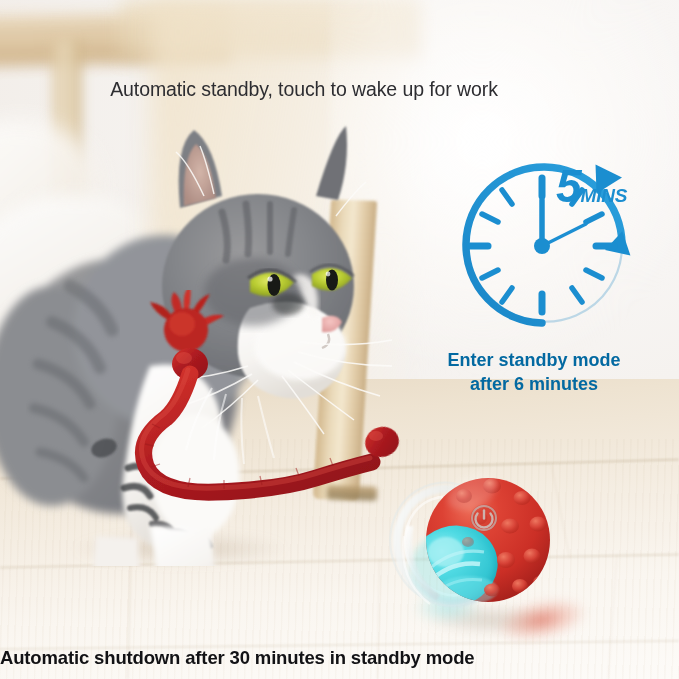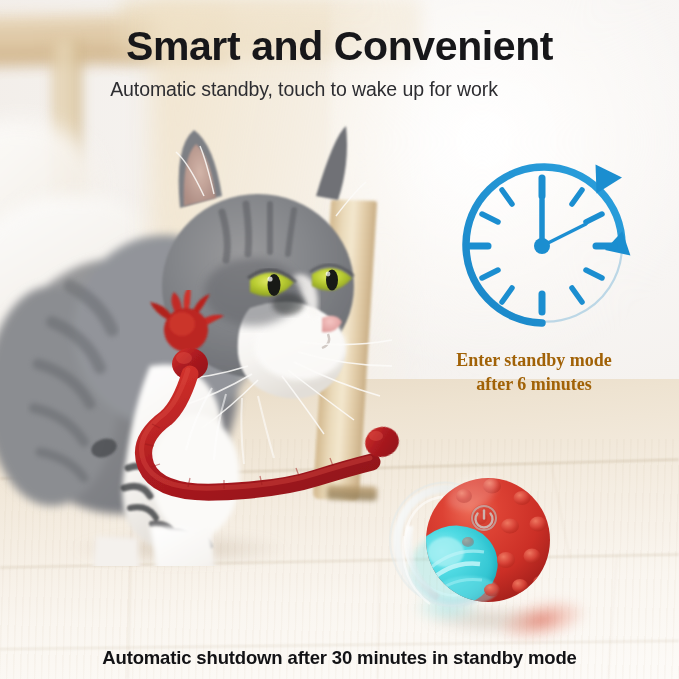--- a/index.html
+++ b/index.html
@@ -179,27 +179,26 @@
     text-align: center;
     font-size: 19.5px;
     color: #2d2d31;
     letter-spacing: -.1px;
   }
   .clock-caption {
     position: absolute; left: 400px; top: 348px; width: 268px;
     text-align: center;
     font-size: 18px;
     font-weight: bold;
-    color: #a16207;
+    color: #0369a1;
     line-height: 1.34;
-    font-family: Liberation Serif, serif;
   }
   .bottom-caption {
     position: absolute; left: 0; top: 647px; width: 679px;
-    text-align: center;
+    text-align: left;
     font-size: 18.5px;
     font-weight: bold;
     color: #121215;
     letter-spacing: -.15px;
   }
 
   
   .clock-wrap {
     position: absolute; left: 446px; top: 142px;
     width: 212px; height: 190px;
@@ -584,22 +583,24 @@
       <line x1="156" y1="136" x2="140" y2="128" stroke-width="5.5"></line>
       <line x1="56" y1="160" x2="66" y2="146" stroke-width="5.5"></line>
       <line x1="136" y1="160" x2="126" y2="146" stroke-width="5.5"></line>
     </g>
 
     <line x1="96" y1="104" x2="96" y2="58" stroke="#1b8ed0" stroke-width="5.5" stroke-linecap="round"></line>
     <line x1="96" y1="104" x2="140" y2="82" stroke="#1d8fd2" stroke-width="3.4" stroke-linecap="round"></line>
     <circle cx="96" cy="104" r="8" fill="#1b8ed0"></circle>
   </svg>
 
-
-  <div class="headline">Smart and Convenient</div>
+  <div class="mins-label">
+    <span class="num">5</span><span class="unit">MINS</span>
+  </div>
+
   <div class="subhead">Automatic standby, touch to wake up for work</div>
 
   <div class="clock-caption">
     <div>Enter standby mode</div>
     <div>after 6 minutes</div>
   </div>
 
   <div class="bottom-caption">Automatic shutdown after 30 minutes in standby mode</div>
 
 </div>

